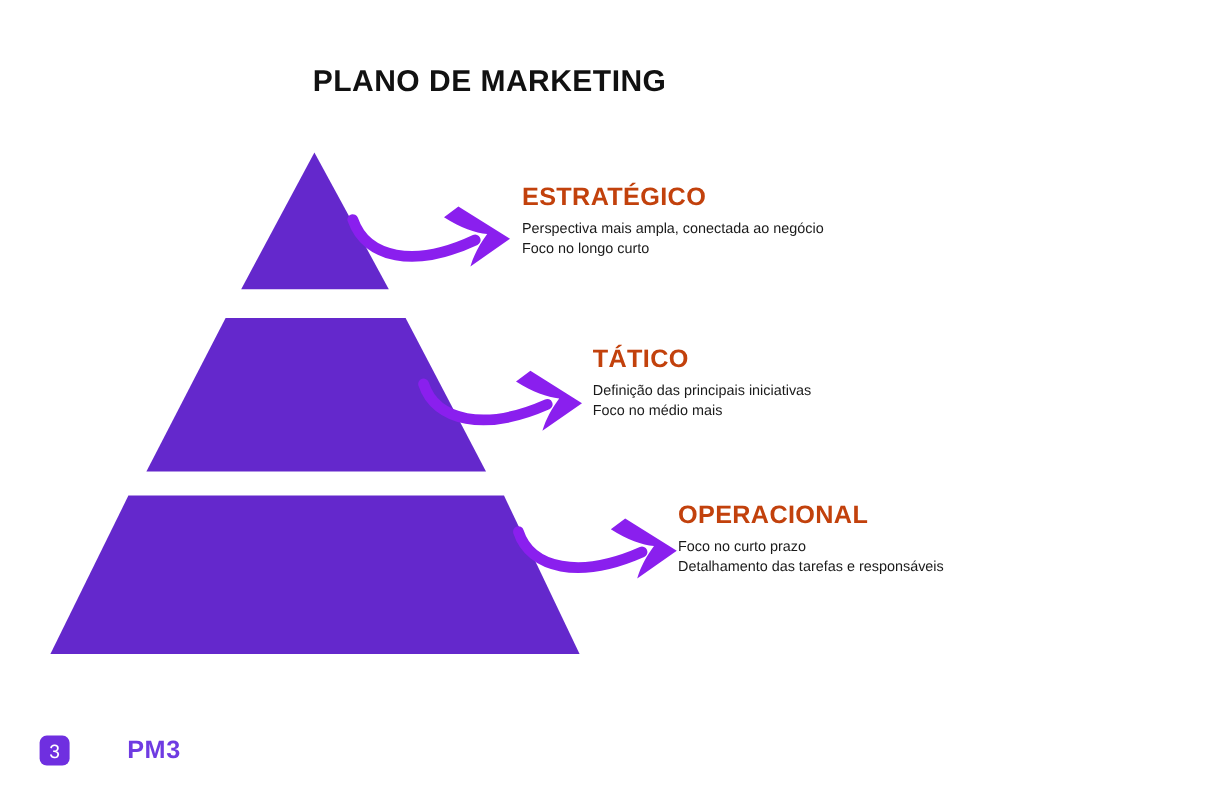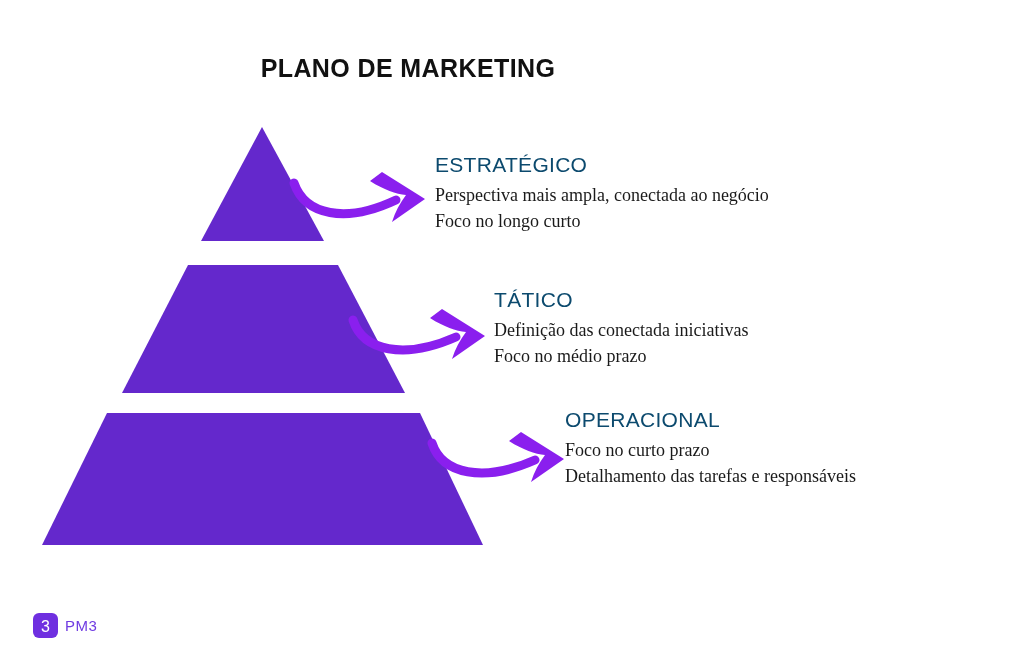--- a/index.html
+++ b/index.html
@@ -53,39 +53,38 @@
     height: 670px;
     pointer-events: none;
   }
 
   
   .level-text {
     position: absolute;
   }
   .level-heading {
     font-size: 21px;
-    font-weight: normal;
-    color: #0c4a6e;
+    font-weight: bold;
+    color: #c2410c;
     letter-spacing: 0.3px;
     white-space: nowrap;
     margin: 0 0 6px 0;
     line-height: 1.1;
   }
   .level-line {
-    font-size: 18px;
+    font-size: 12px;
     font-weight: normal;
     color: #1a1a1a;
     white-space: nowrap;
     line-height: 1.45;
-    font-family: Liberation Serif, serif;
   }
 
   #block-strategic { left: 435px; top: 153px; }
   #block-tactical  { left: 494px; top: 288px; }
-  #block-operational { left: 565px; top: 408px; }
+  #block-operational { left: 565px; top: 418px; }
 
   
   #logo {
     position: absolute;
     left: 33px;
     top: 613px;
     display: flex;
     align-items: center;
     gap: 7px;
   }
@@ -93,25 +92,26 @@
     width: 25px;
     height: 25px;
     border-radius: 6px;
     background: #6F2FE0;
     display: flex;
     align-items: center;
     justify-content: center;
   }
   #logo-mark svg { display: block; }
   #logo-wordmark {
-    font-size: 15px;
-    font-weight: normal;
+    font-size: 21px;
+    font-weight: bold;
     color: #6F3BE2;
     letter-spacing: 0.5px;
     line-height: 1;
+    margin-left: 41px;
   }
 </style>
 </head>
 <body>
 
 <div id="canvas">
 
   <div id="page-title">PLANO DE MARKETING</div>
 
   <svg id="pyramid" viewBox="0 0 520 670">
@@ -139,22 +139,22 @@
   </svg>
 
   <div class="level-text" id="block-strategic">
     <div class="level-heading">ESTRATÉGICO</div>
     <div class="level-line">Perspectiva mais ampla, conectada ao negócio</div>
     <div class="level-line">Foco no longo curto</div>
   </div>
 
   <div class="level-text" id="block-tactical">
     <div class="level-heading">TÁTICO</div>
-    <div class="level-line">Definição das conectada iniciativas</div>
-    <div class="level-line">Foco no médio prazo</div>
+    <div class="level-line">Definição das principais iniciativas</div>
+    <div class="level-line">Foco no médio mais</div>
   </div>
 
   <div class="level-text" id="block-operational">
     <div class="level-heading">OPERACIONAL</div>
     <div class="level-line">Foco no curto prazo</div>
     <div class="level-line">Detalhamento das tarefas e responsáveis</div>
   </div>
 
   <div id="logo">
     <div id="logo-mark">

